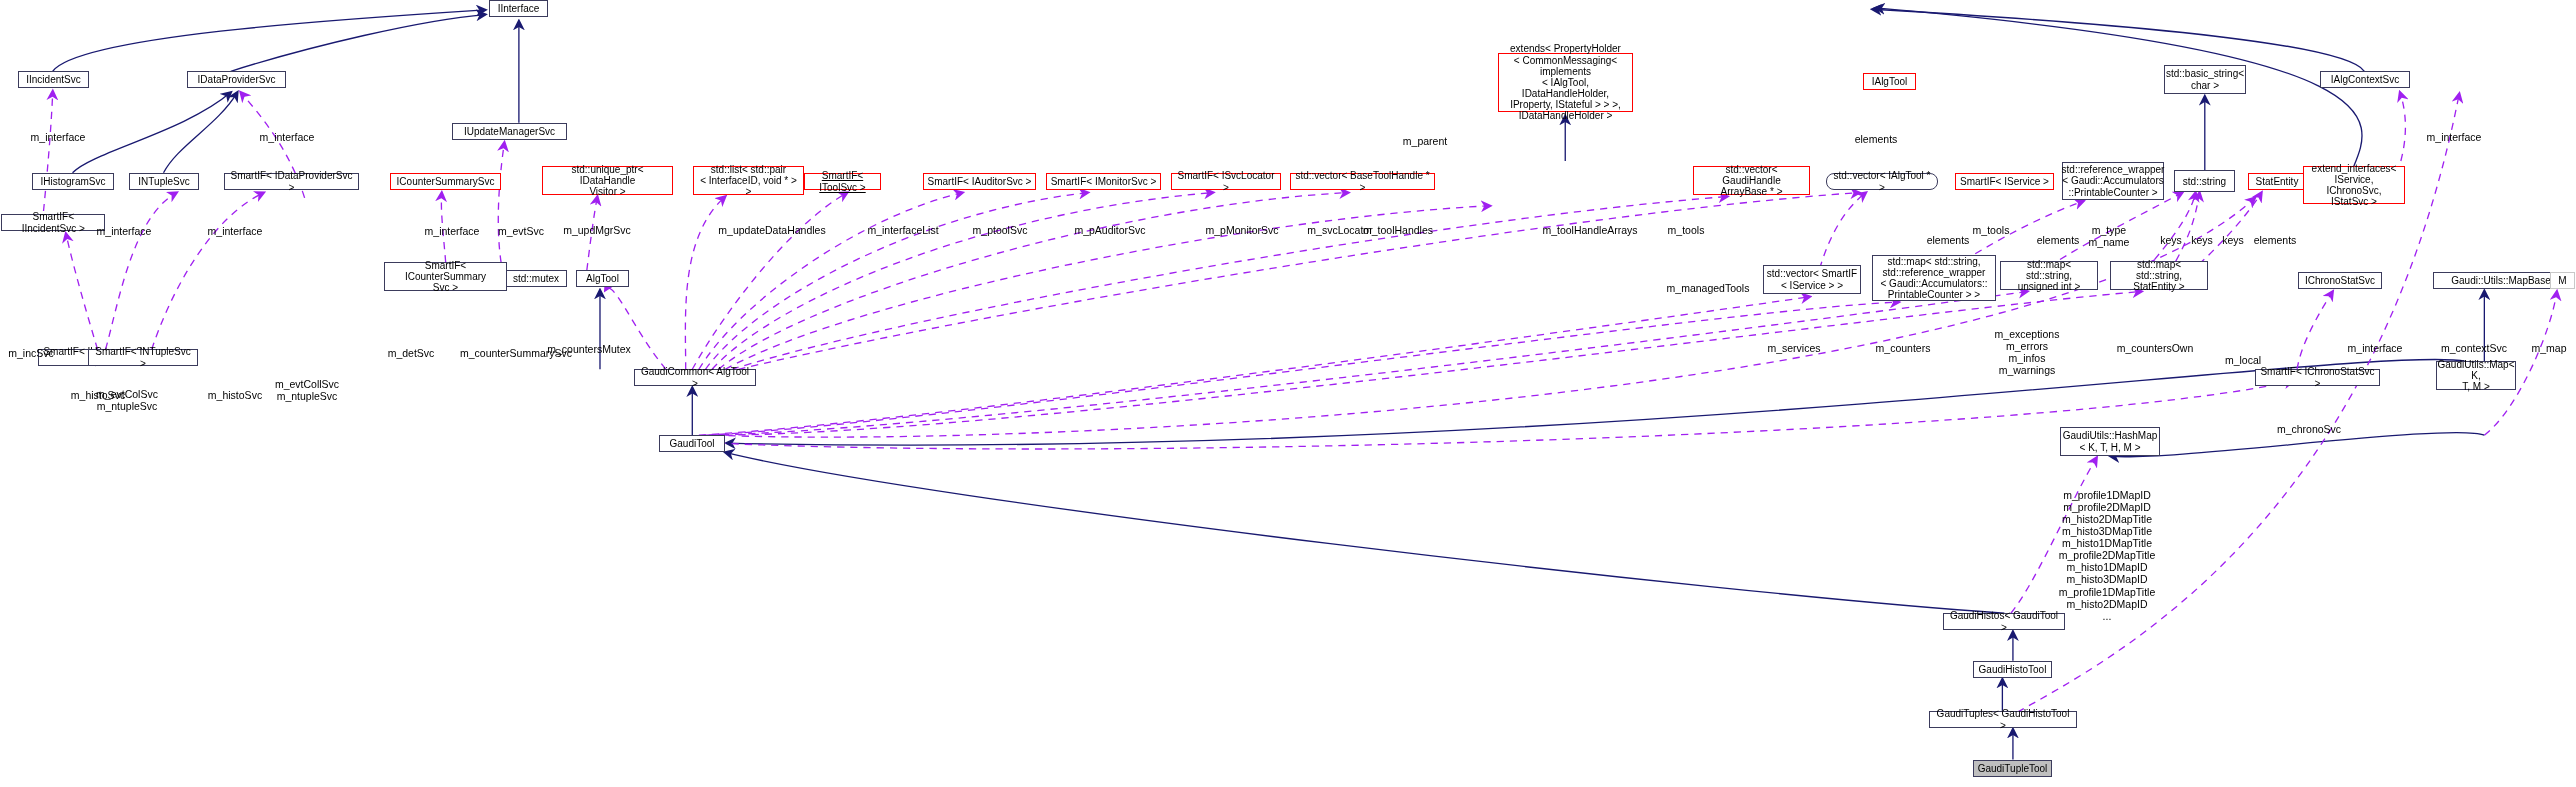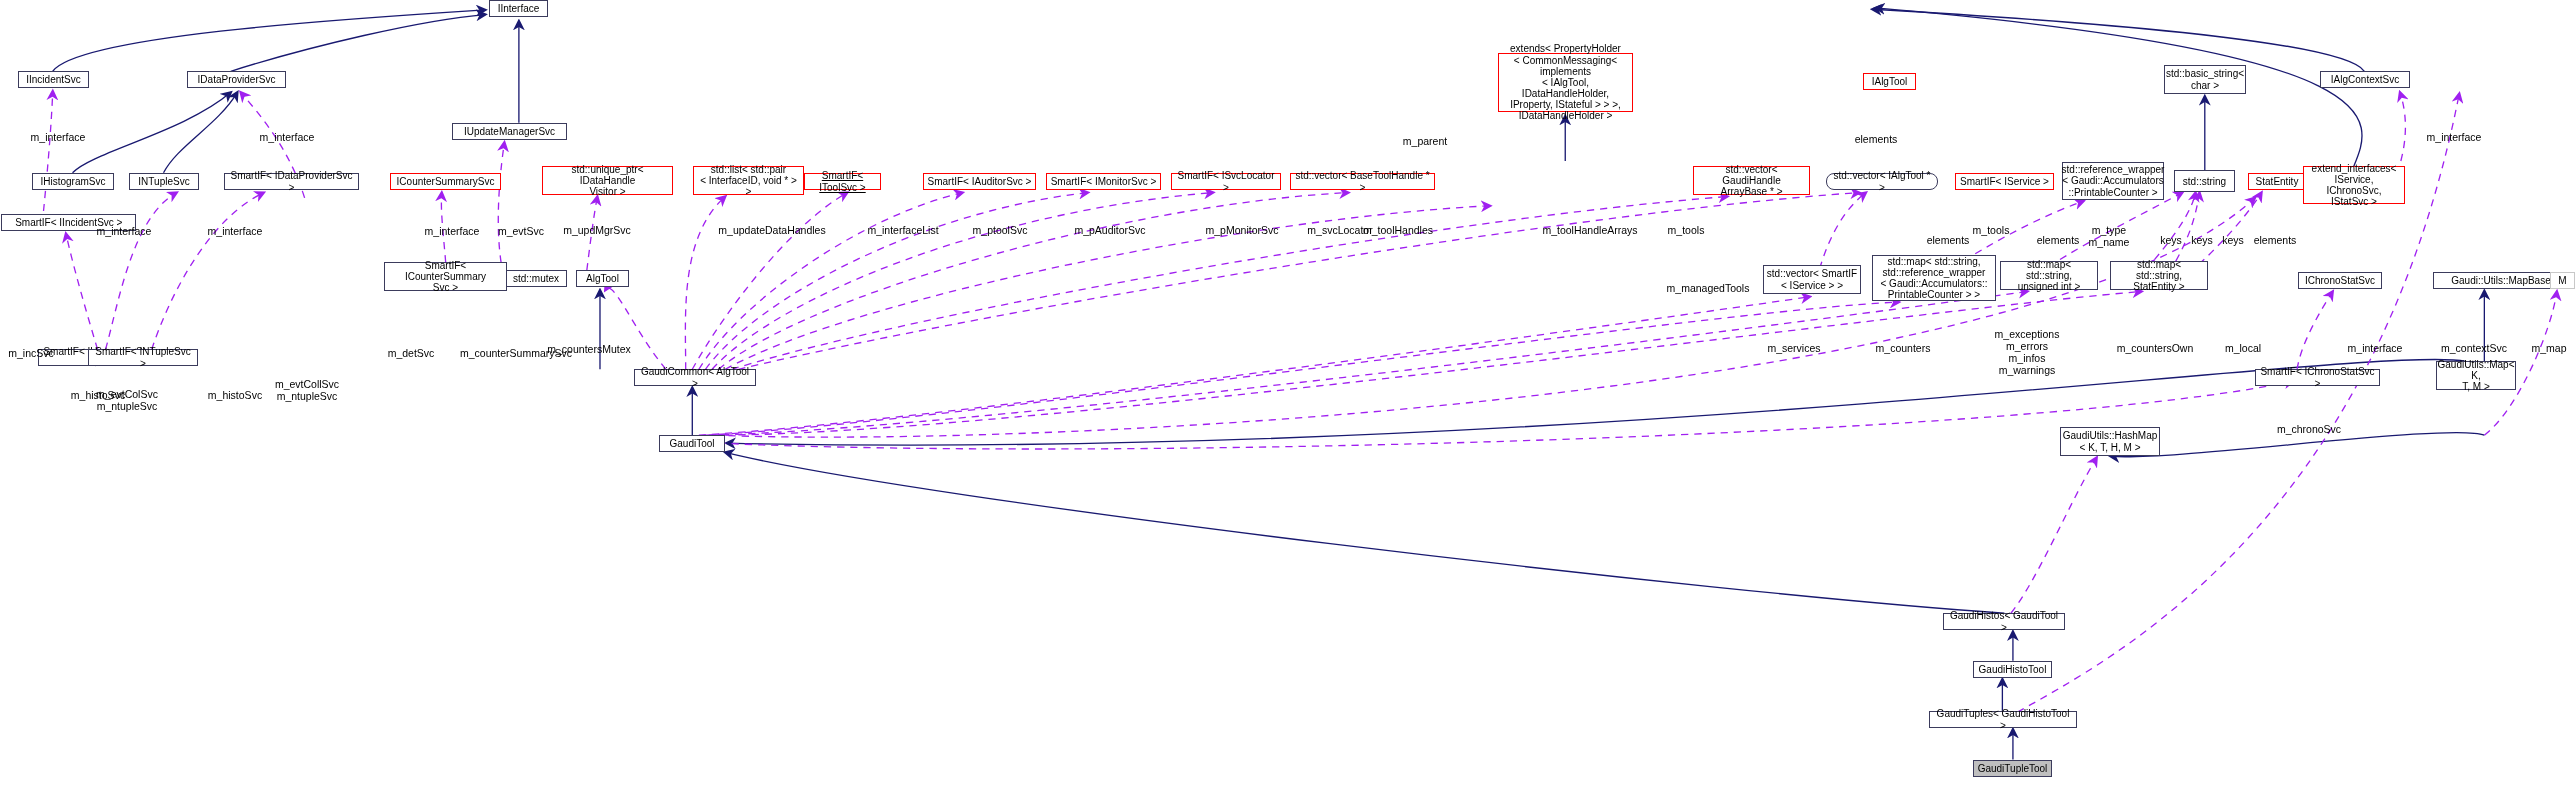--- a/index.html
+++ b/index.html
@@ -153,21 +153,21 @@
 std::reference_wrapper
 &lt; Gaudi::Accumulators::
 PrintableCounter &gt; &gt;</div>
     <div class="node" style="left: 2000px; top: 261px; width: 98px; height: 29px;">std::map&lt; std::string,
 unsigned int &gt;</div>
     <div class="node" style="left: 2110px; top: 261px; width: 98px; height: 29px;">std::map&lt; std::string,
 StatEntity &gt;</div>
     <div class="node" style="left: 2298px; top: 272px; width: 84px; height: 17px;">IChronoStatSvc</div>
     <div class="node" style="left: 2433px; top: 272px; width: 136px; height: 17px;">Gaudi::Utils::MapBase</div>
     <div class="node grey" style="left: 2550px; top: 272px; width: 25px; height: 17px;">M</div>
-    <div class="node" style="left: 1.3px; top: 214px; width: 135px; height: 17px;">SmartIF&lt; IIncidentSvc &gt;</div>
+    <div class="node" style="left: 1.3px; top: 214px; width: 104px; height: 17px;">SmartIF&lt; IIncidentSvc &gt;</div>
     <div class="node" style="left: 38px; top: 349px; width: 120px; height: 17px;">SmartIF&lt; IHistogramSvc &gt;</div>
     <div class="node" style="left: 88px; top: 349px; width: 110px; height: 17px;">SmartIF&lt; INTupleSvc &gt;</div>
     <div class="node" style="left: 634px; top: 369px; width: 122px; height: 17px;">GaudiCommon&lt; AlgTool &gt;</div>
     <div class="node" style="left: 659px; top: 435px; width: 66px; height: 17px;">GaudiTool</div>
     <div class="node" style="left: 2255px; top: 369px; width: 125px; height: 17px;">SmartIF&lt; IChronoStatSvc &gt;</div>
     <div class="node" style="left: 2436px; top: 361px; width: 80px; height: 29px;">GaudiUtils::Map&lt; K,
 T, M &gt;</div>
     <div class="node" style="left: 2060px; top: 427px; width: 100px; height: 29px;">GaudiUtils::HashMap
 &lt; K, T, H, M &gt;</div>
     <div class="node" style="left: 1943px; top: 613px; width: 122px; height: 17px;">GaudiHistos&lt; GaudiTool &gt;</div>
@@ -210,22 +210,33 @@
     <div class="edge-label" style="left: 98px; top: 389px;">m_histoSvc</div>
     <div class="edge-label" style="left: 589px; top: 343px;">m_countersMutex</div>
     <div class="edge-label" style="left: 1708px; top: 282px;">m_managedTools</div>
     <div class="edge-label" style="left: 1794px; top: 342px;">m_services</div>
     <div class="edge-label" style="left: 1903px; top: 342px;">m_counters</div>
     <div class="edge-label" style="left: 2027px; top: 328px;">m_exceptions
 m_errors
 m_infos
 m_warnings</div>
     <div class="edge-label" style="left: 2155px; top: 342px;">m_countersOwn</div>
-    <div class="edge-label" style="left: 2243px; top: 342px;">m_local</div>
+    <div class="edge-label" style="left: 2243px; top: 354px;">m_local</div>
     <div class="edge-label" style="left: 2375px; top: 342px;">m_interface</div>
     <div class="edge-label" style="left: 2474px; top: 342px;">m_contextSvc</div>
     <div class="edge-label" style="left: 2549px; top: 342px;">m_map</div>
     <div class="edge-label" style="left: 2309px; top: 423px;">m_chronoSvc</div>
     <div class="edge-label" style="left: 307px; top: 378px;">m_evtCollSvc
 m_ntupleSvc</div>
     <div class="edge-label" style="left: 235px; top: 389px;">m_histoSvc</div>
+    <div class="edge-label" style="left: 2107px; top: 489px;">m_profile1DMapID
+m_profile2DMapID
+m_histo2DMapTitle
+m_histo3DMapTitle
+m_histo1DMapTitle
+m_profile2DMapTitle
+m_histo1DMapID
+m_histo3DMapID
+m_profile1DMapTitle
+m_histo2DMapID
+...</div>
   </div>
 
 
 </body></html>

